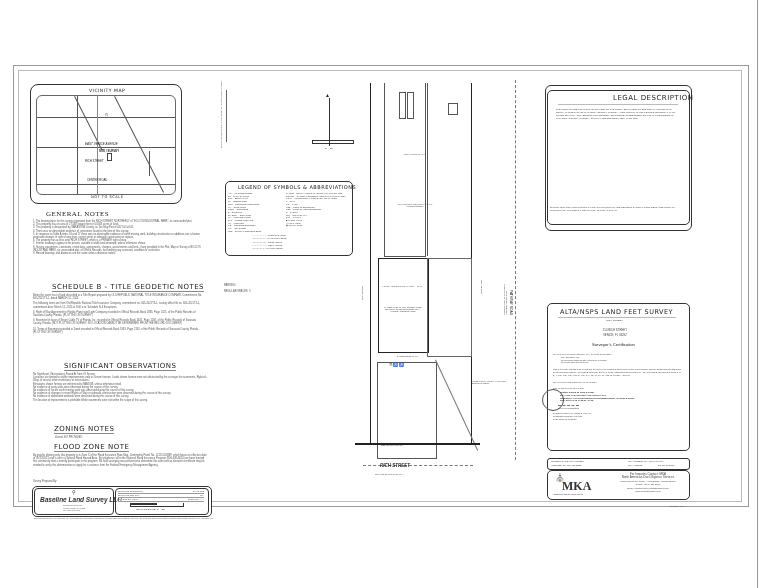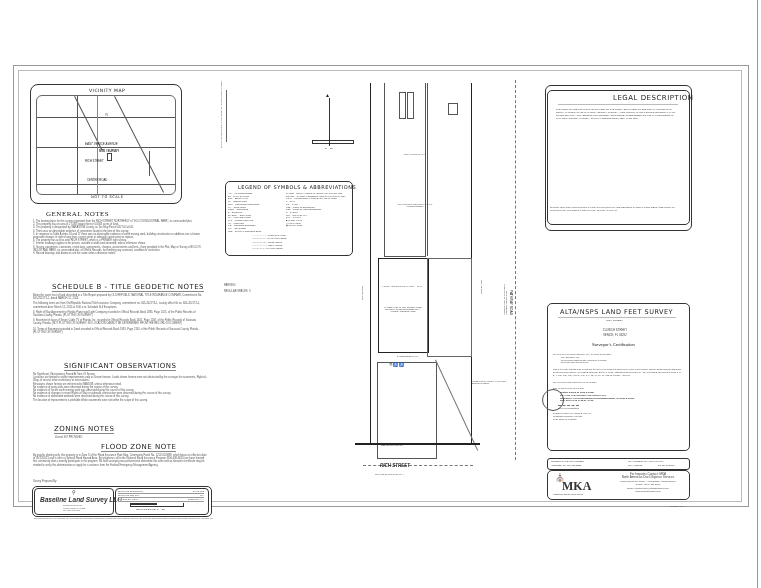--- a/index.html
+++ b/index.html
@@ -75,21 +75,21 @@
   <div class="tiny">No evidence of party walls were observed during the course of this survey.</div>
   <div class="tiny">No evidence of recent earth moving work was observed during the course of this survey.</div>
   <div class="tiny" style="white-space:normal;">No evidence of changes in street Rights of Way or sidewalk construction were observed during the course of this survey.</div>
   <div class="tiny">No evidence of delineated wetlands were observed during the course of this survey.</div>
   <div class="tiny">The location of improvements is plottable offsite easements were not within the scope of this survey.</div>
 </div>
 
 <div class="t hdr ul" style="left:54px;top:425px;font-size:7px;">ZONING NOTES</div>
 <div class="t tiny" style="left:55px;top:436px;">Zoned: IGT PROVIDED</div>
 
-<div class="t hdr ul" style="left:54px;top:443px;font-size:7px;margin-left:47px;">FLOOD ZONE NOTE</div>
+<div class="t hdr ul" style="left:54px;top:443px;font-size:7px;">FLOOD ZONE NOTE</div>
 <div class="tiny" style="position:absolute;left:33px;top:454px;width:176px;white-space:normal;">By graphic plotting only, this property is in Zone X of the Flood Insurance Rate Map, Community Panel No. 12115C0383F, which bears an effective date of 05/12/2021 and is not in a Special Flood Hazard Area. By telephone call to the National Flood Insurance Program (800-638-6620) we have learned this community does currently participate in the program. No field surveying was performed to determine this zone and an elevation certificate may be needed to verify this determination or apply for a variance from the Federal Emergency Management Agency.</div>
 
 <div class="t tiny" style="left:33px;top:480px;">Survey Prepared By:</div>
 <div class="panel" style="left:32px;top:486px;width:178px;height:29px;border-radius:5px;">
   <div style="position:absolute;left:1px;top:1px;width:78px;height:25px;border:1px solid #333;border-radius:4px;">
     <div class="t" style="left:37px;top:0;font-size:5px;">⚲</div>
     <div class="t" style="left:5px;top:7px;font-size:6.5px;font-style:italic;font-weight:bold;color:#333;">Baseline Land Survey LLC</div>
     <div class="t" style="left:28px;top:15px;font-size:2px;color:#555;line-height:2.6px;">
       <div>Registered Surveyors</div>
       <div>Venice Florida, FL 34292</div>

